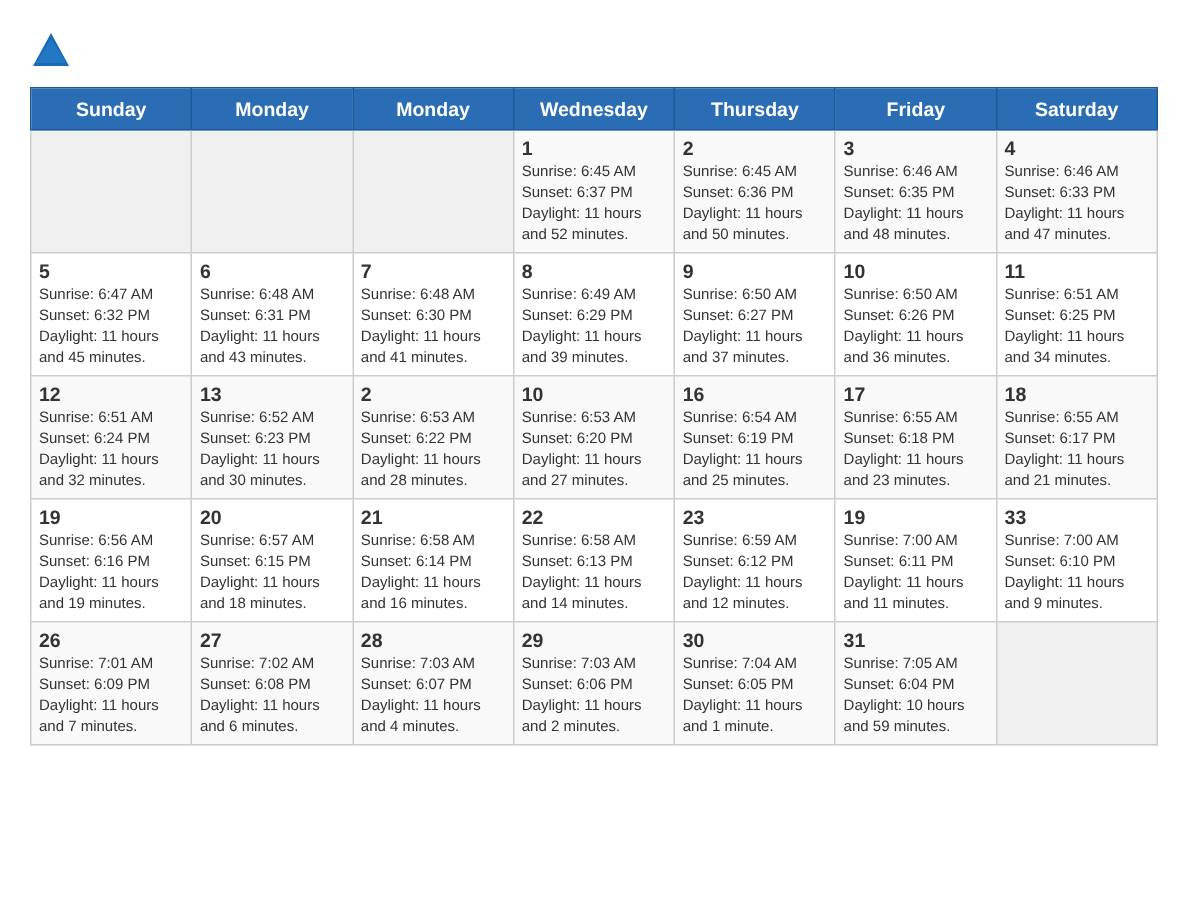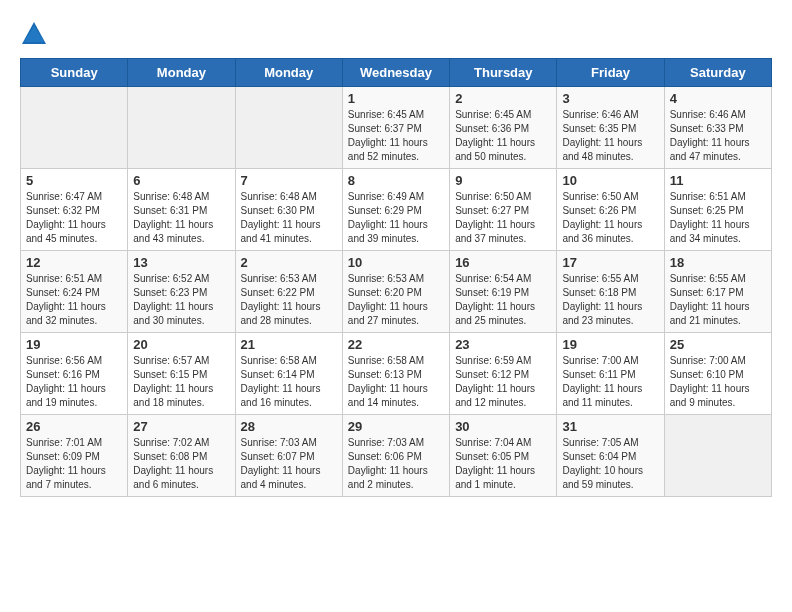--- a/index.html
+++ b/index.html
@@ -228,21 +228,21 @@
         </td>
         <td>
           <span class="day-number">23</span>
           <div class="day-info">Sunrise: 6:59 AM<br>Sunset: 6:12 PM<br>Daylight: 11 hours<br>and 12 minutes.</div>
         </td>
         <td>
           <span class="day-number">19</span>
           <div class="day-info">Sunrise: 7:00 AM<br>Sunset: 6:11 PM<br>Daylight: 11 hours<br>and 11 minutes.</div>
         </td>
         <td>
-          <span class="day-number">25</span>
+          <span class="day-number">33</span>
           <div class="day-info">Sunrise: 7:00 AM<br>Sunset: 6:10 PM<br>Daylight: 11 hours<br>and 9 minutes.</div>
         </td>
       </tr>
       <tr>
         <td>
           <span class="day-number">26</span>
           <div class="day-info">Sunrise: 7:01 AM<br>Sunset: 6:09 PM<br>Daylight: 11 hours<br>and 7 minutes.</div>
         </td>
         <td>
           <span class="day-number">27</span>

